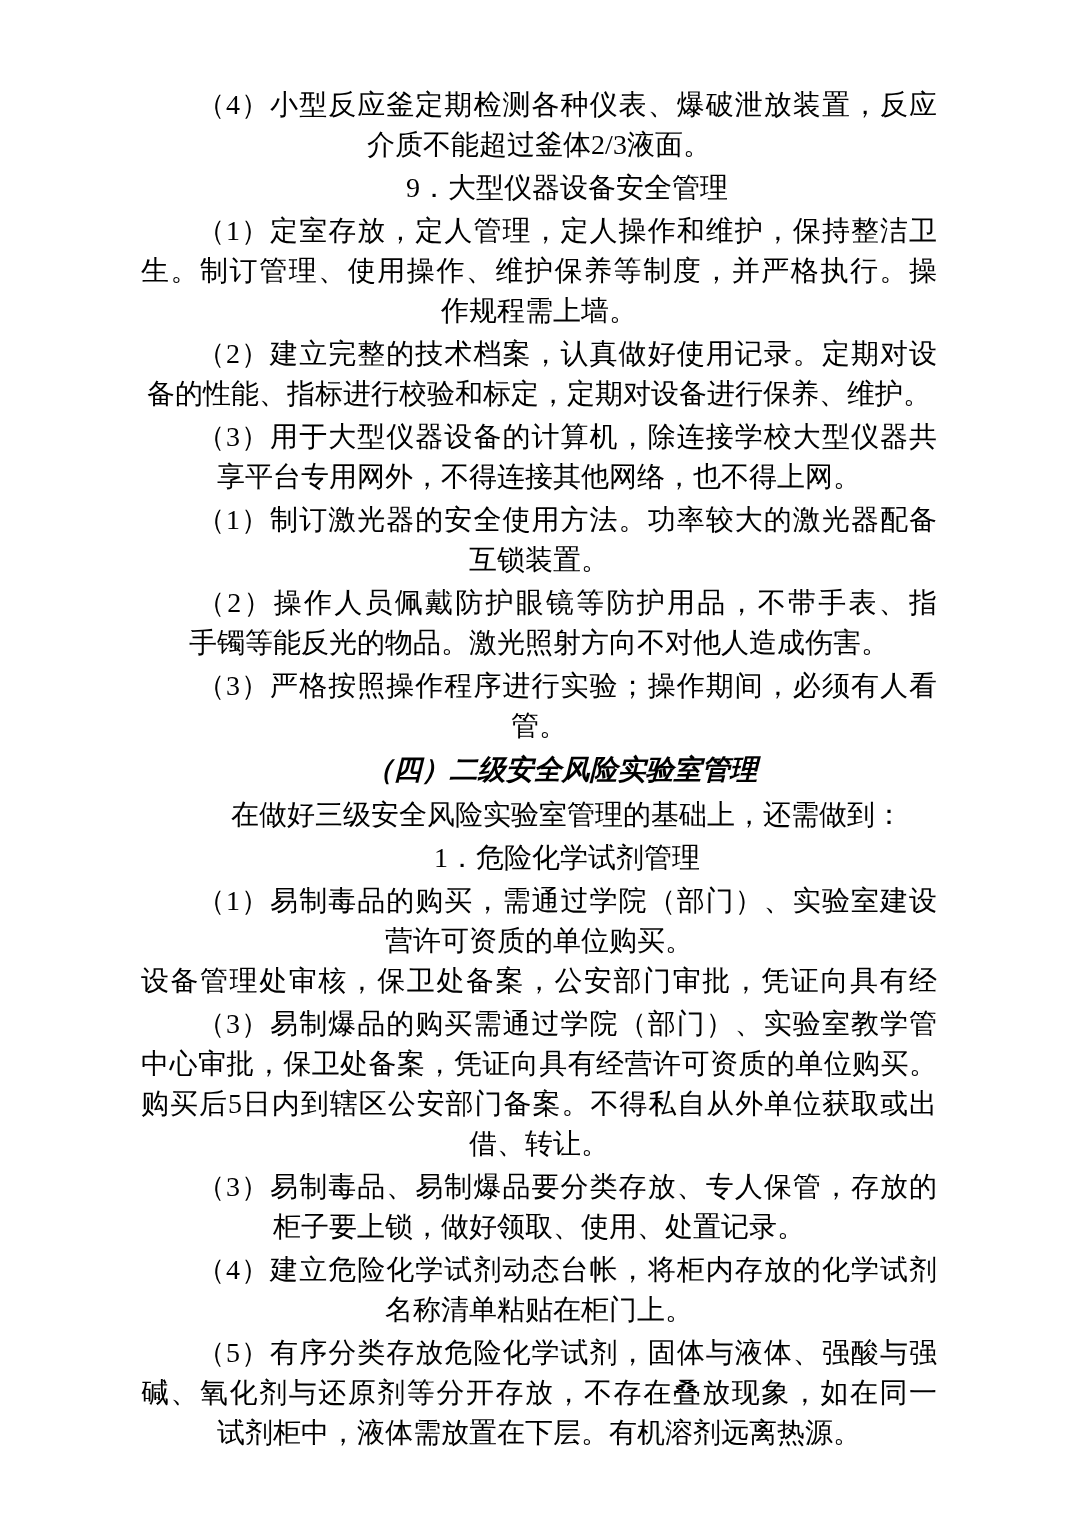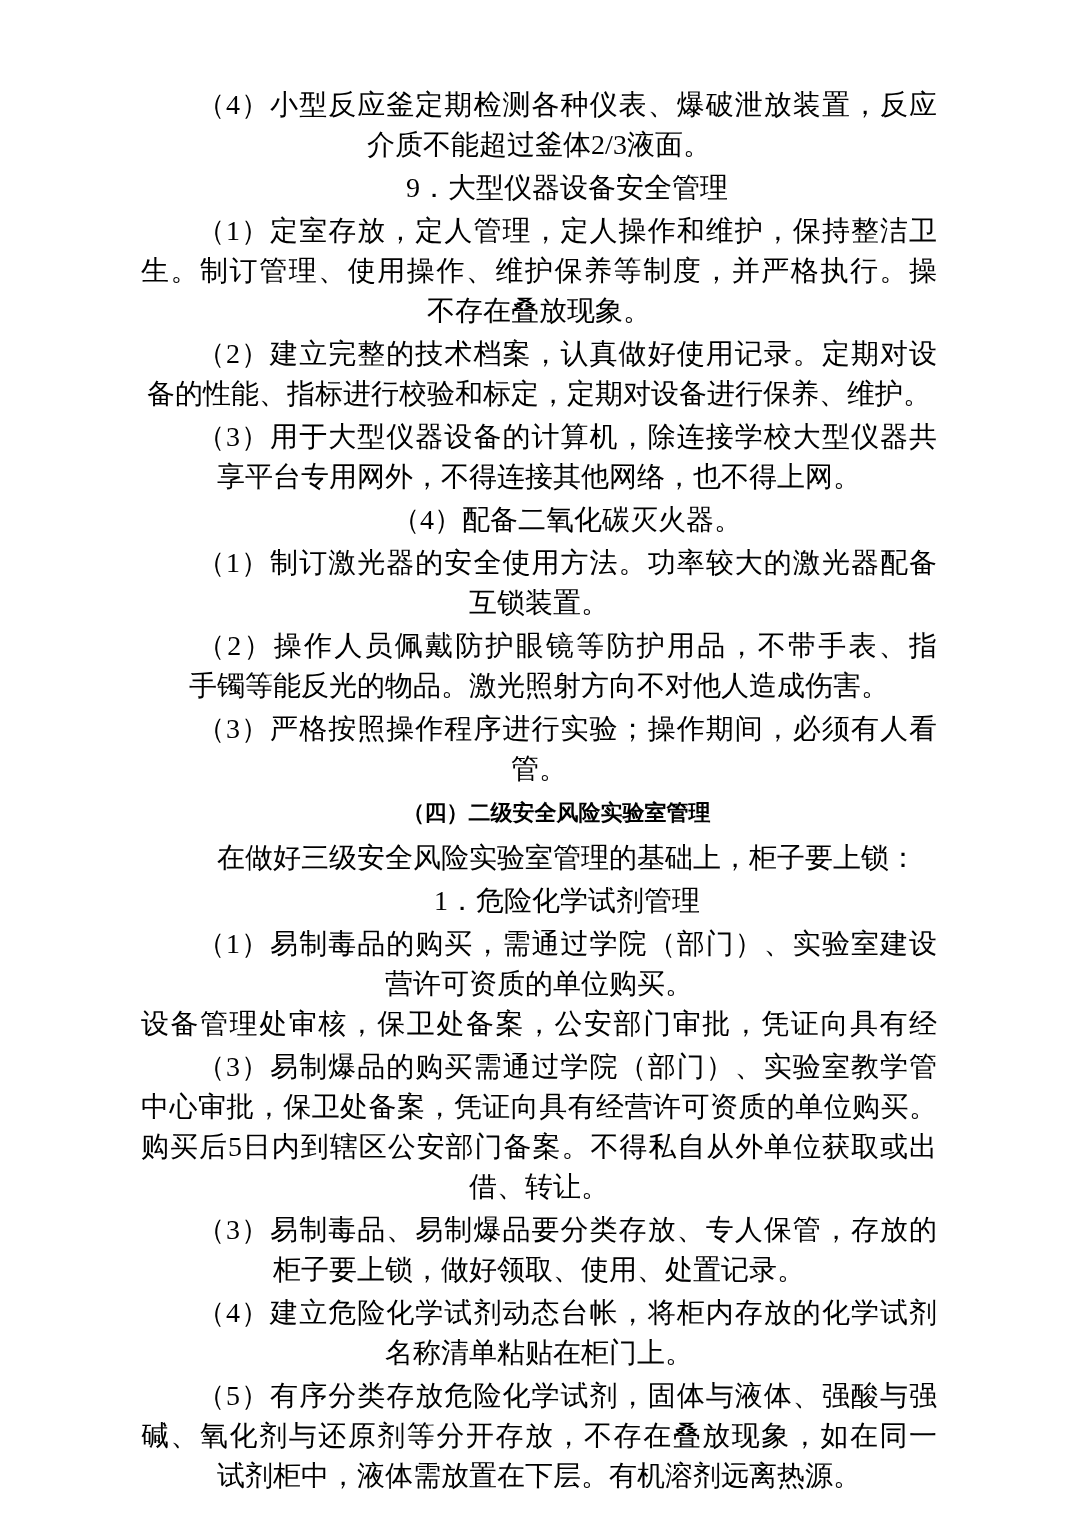--- a/index.html
+++ b/index.html
@@ -37,69 +37,67 @@
   }
   .line.full {
     text-align: justify;
     text-align-last: justify;
   }
   .block.heading {
     margin: 4px 0 5px 0;
   }
   .block.heading .line {
     font-weight: bold;
-    font-size: 22px;
+    font-size: 28px;
     text-indent: 1.6em;
+    font-style: italic;
   }
 </style>
 </head>
 <body>
 
 <div class="page" style="background: rgb(255, 255, 255); color: rgb(0, 0, 0);">
   <div class="doc-body" id="doc-body">
       <div class="block">
         <div class="line indent full">（4）小型反应釜定期检测各种仪表、爆破泄放装置，反应</div>
         <div class="line">介质不能超过釜体2/3液面。</div>
       </div>
       <div class="block">
         <div class="line indent">9．大型仪器设备安全管理</div>
       </div>
       <div class="block">
         <div class="line indent full">（1）定室存放，定人管理，定人操作和维护，保持整洁卫</div>
         <div class="line full">生。制订管理、使用操作、维护保养等制度，并严格执行。操</div>
-        <div class="line">不存在叠放现象。</div>
+        <div class="line">作规程需上墙。</div>
       </div>
       <div class="block">
         <div class="line indent full">（2）建立完整的技术档案，认真做好使用记录。定期对设</div>
         <div class="line">备的性能、指标进行校验和标定，定期对设备进行保养、维护。</div>
       </div>
       <div class="block">
         <div class="line indent full">（3）用于大型仪器设备的计算机，除连接学校大型仪器共</div>
         <div class="line">享平台专用网外，不得连接其他网络，也不得上网。</div>
-      </div>
-      <div class="block">
-        <div class="line indent">（4）配备二氧化碳灭火器。</div>
       </div>
       <div class="block">
         <div class="line indent full">（1）制订激光器的安全使用方法。功率较大的激光器配备</div>
         <div class="line">互锁装置。</div>
       </div>
       <div class="block">
         <div class="line indent full">（2）操作人员佩戴防护眼镜等防护用品，不带手表、指环、</div>
         <div class="line">手镯等能反光的物品。激光照射方向不对他人造成伤害。</div>
       </div>
       <div class="block">
         <div class="line indent full">（3）严格按照操作程序进行实验；操作期间，必须有人看</div>
         <div class="line">管。</div>
       </div>
       <div class="block heading">
         <div class="line indent">（四）二级安全风险实验室管理</div>
       </div>
       <div class="block">
-        <div class="line indent">在做好三级安全风险实验室管理的基础上，柜子要上锁：</div>
+        <div class="line indent">在做好三级安全风险实验室管理的基础上，还需做到：</div>
       </div>
       <div class="block">
         <div class="line indent">1．危险化学试剂管理</div>
       </div>
       <div class="block">
         <div class="line indent full">（1）易制毒品的购买，需通过学院（部门）、实验室建设与</div>
         <div class="line">营许可资质的单位购买。</div>
         <div class="line full">设备管理处审核，保卫处备案，公安部门审批，凭证向具有经</div>
       </div>
       <div class="block">

